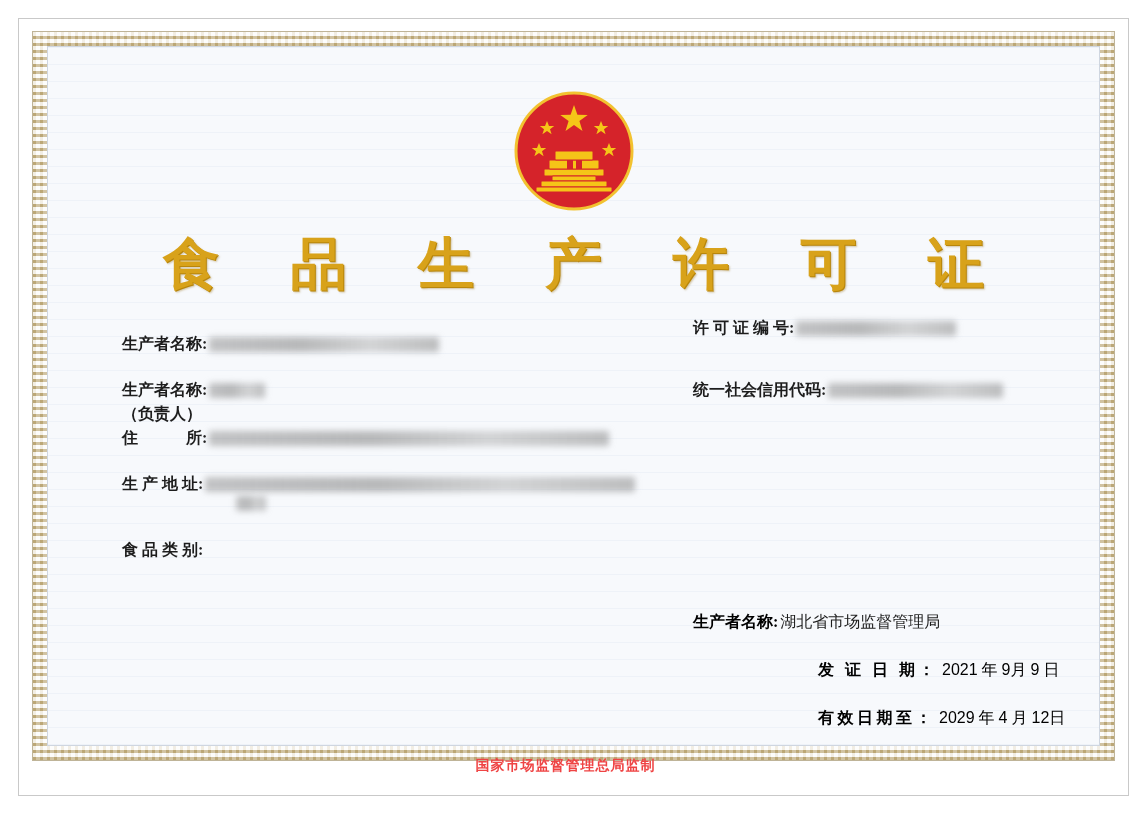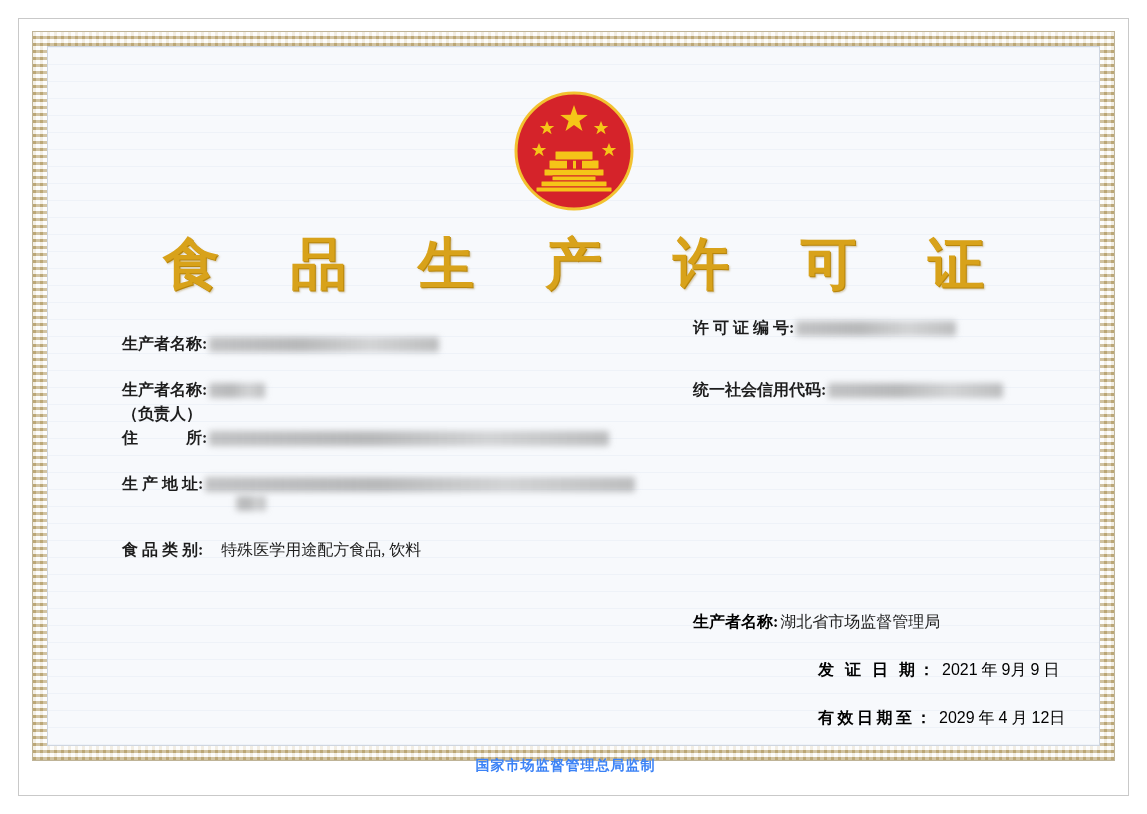--- a/index.html
+++ b/index.html
@@ -187,21 +187,21 @@
   }
 
   .footer {
     position: absolute;
     left: 0;
     right: 16px;
     bottom: 20px;
     text-align: center;
     font-size: 14px;
     font-weight: 700;
-    color: #3b82f6;
+    color: #ef4444;
     letter-spacing: 1px;
   }
 </style>
 </head>
 <body>
 
 <div class="page">
   <div class="certificate">
     <div class="ornament">
       <div class="inner">
@@ -256,21 +256,20 @@
             <span class="lbl sp1">生 产 地 址:</span>
             <span class="redacted" style="width:430px;">某某省某某市某某某某某某某某某某某（某某工业</span>
           </div>
 
           <div class="row left-col r-prodaddr2">
             <span class="redacted" style="width:30px;margin-left:114px;">园）</span>
           </div>
 
           <div class="row left-col r-category">
             <span class="lbl sp1">食 品 类 别:</span>
-            <span class="val">特殊医学用途配方食品, 饮料</span>
           </div>
 
           <div class="row right-col r-license">
             <span class="lbl sp1">许 可 证 编 号:</span>
             <span class="redacted" style="width:160px;">SC0000000000000</span>
           </div>
 
           <div class="row right-col r-credit">
             <span class="lbl sp1">统一社会信用代码:</span>
             <span class="redacted" style="width:175px;">91420000000000000X</span>

